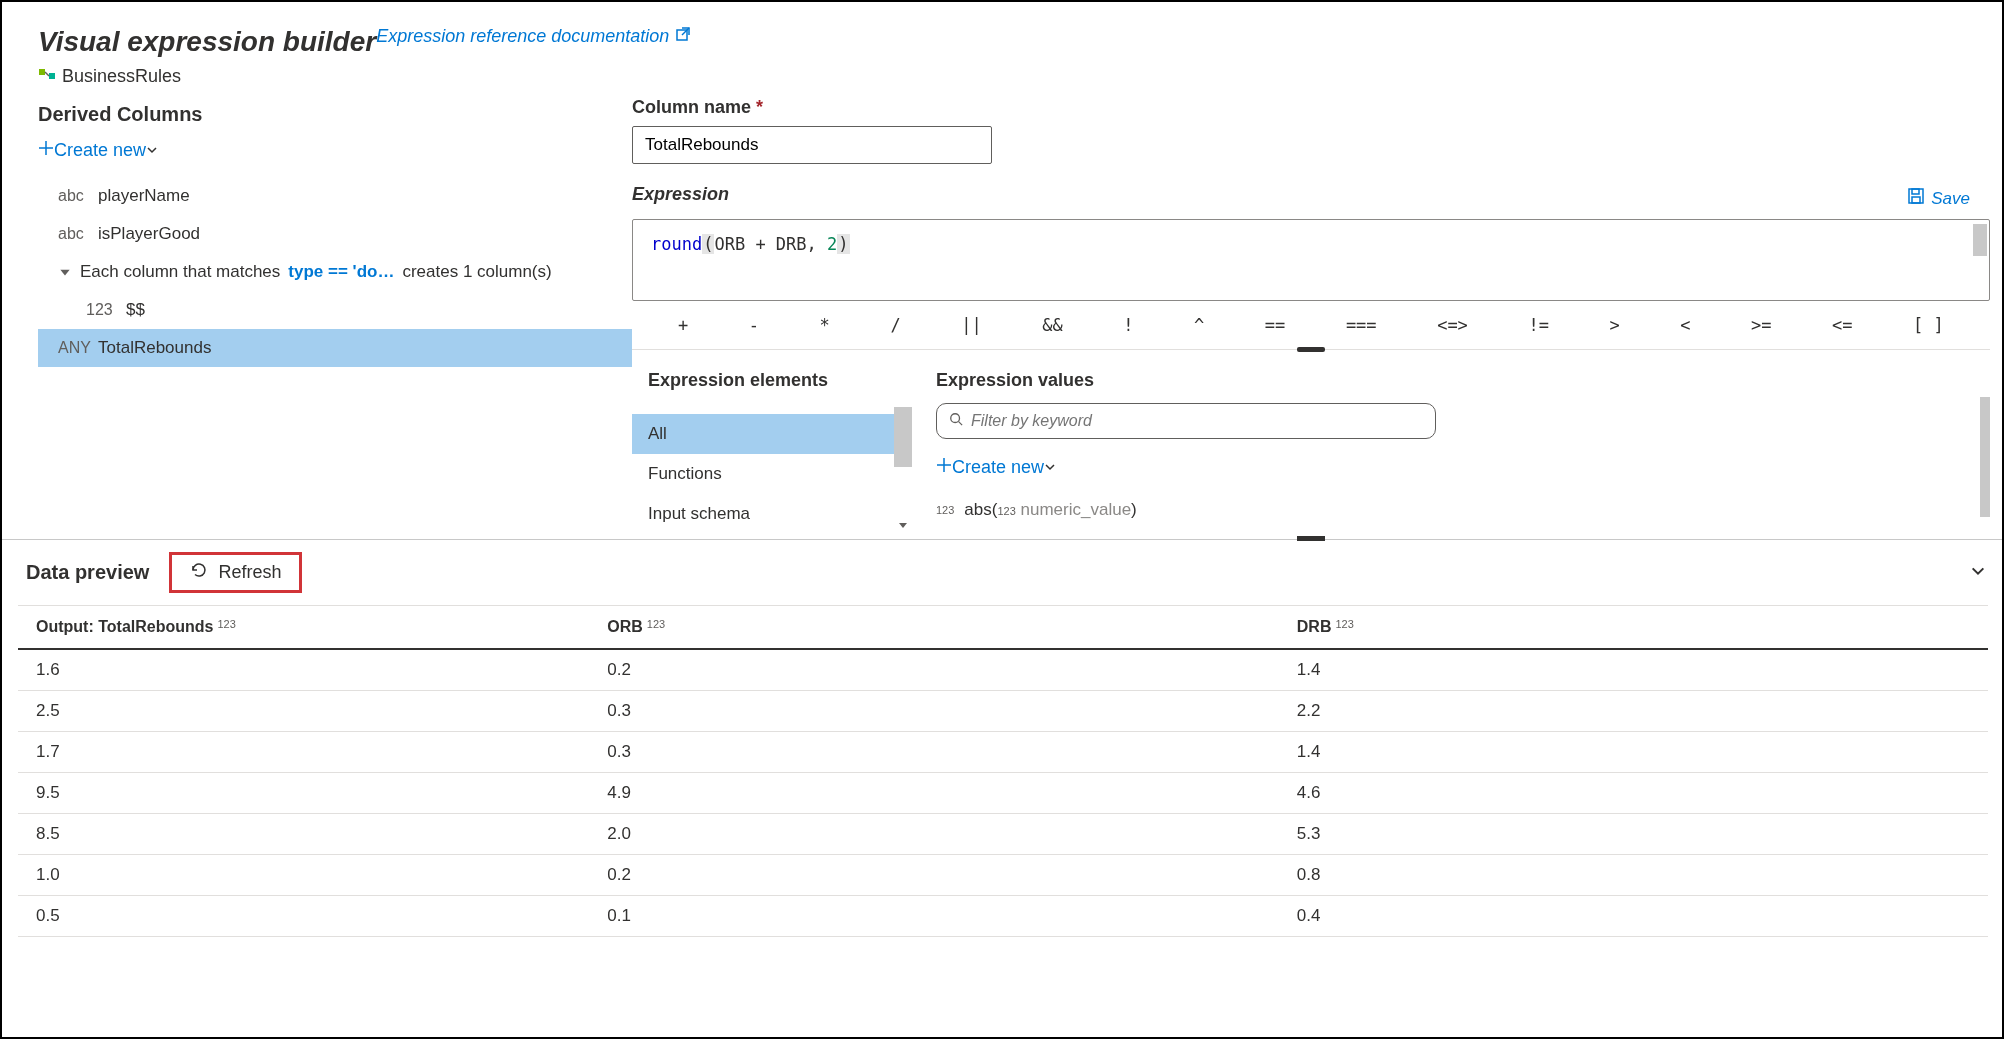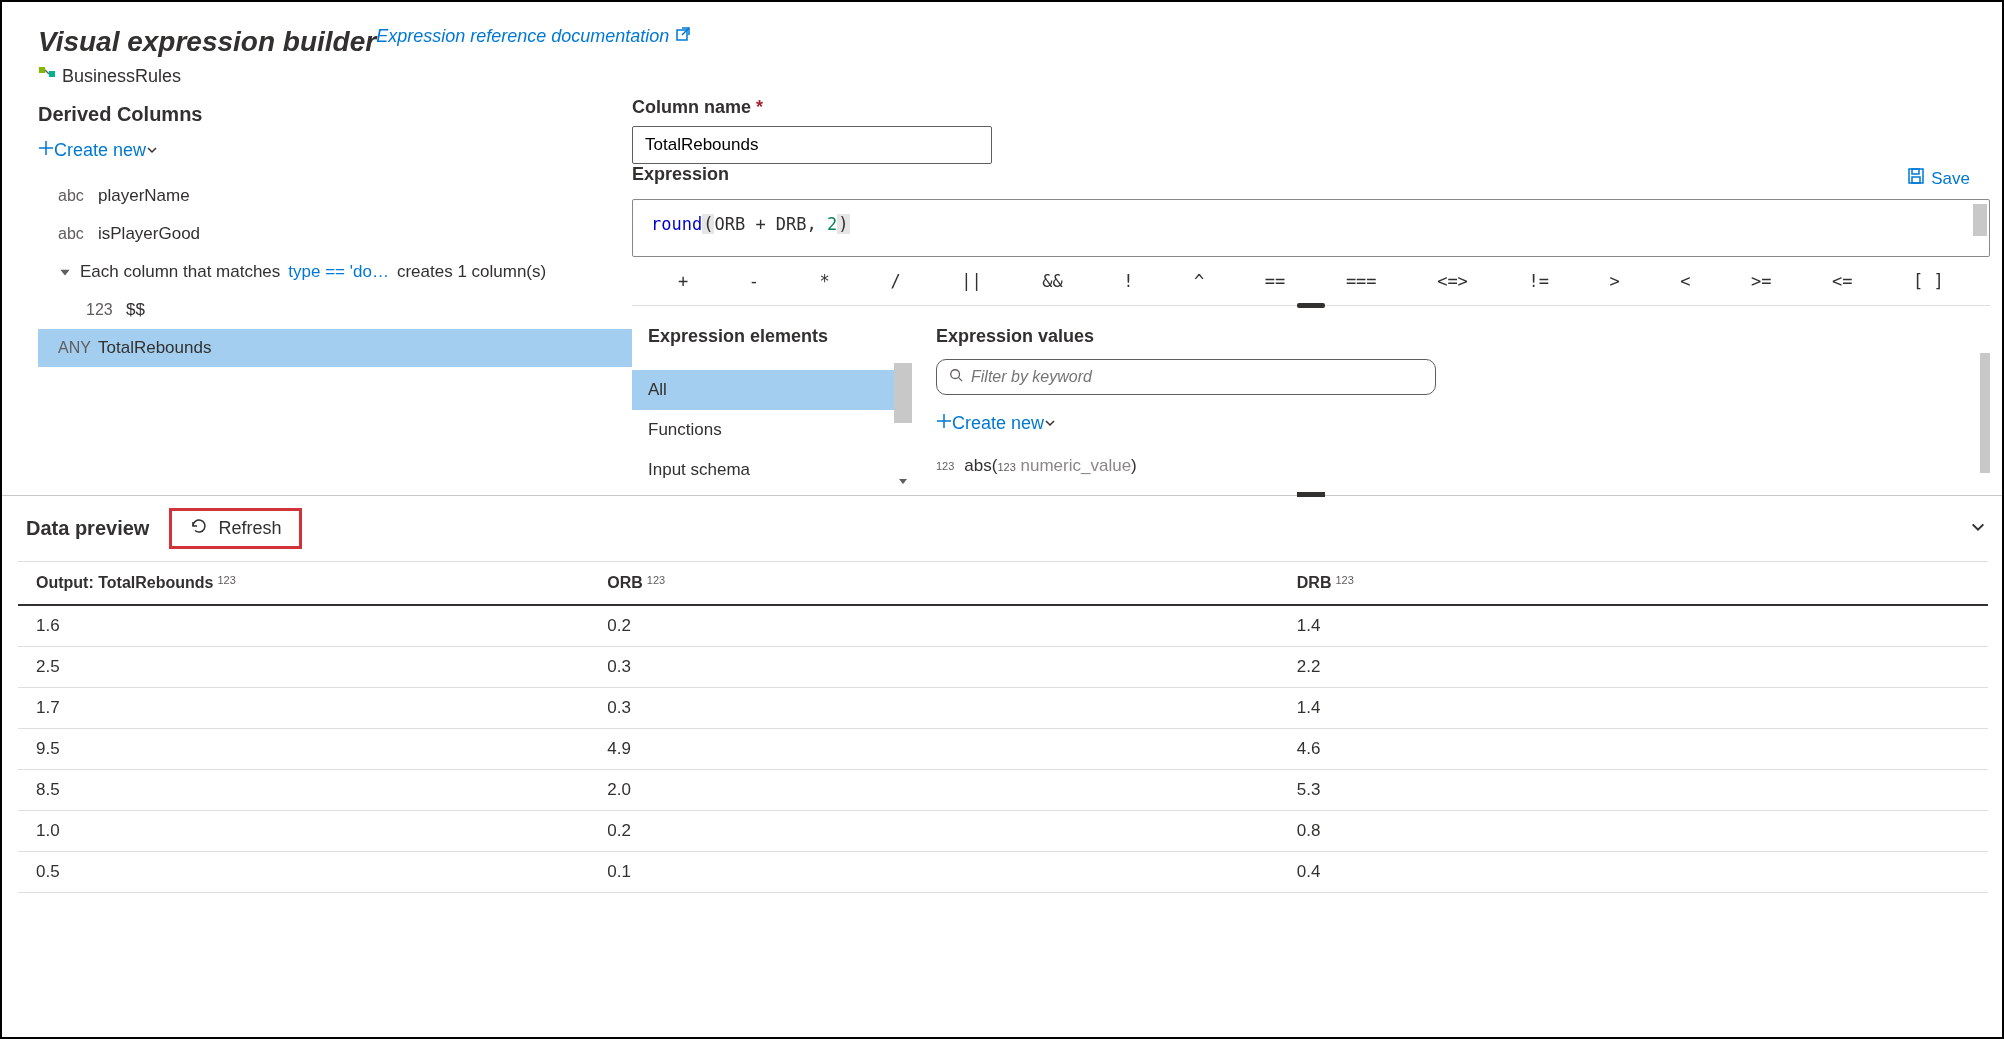--- a/index.html
+++ b/index.html
@@ -17,47 +17,47 @@
   .header-row {
     display: flex;
     justify-content: flex-start;
     align-items: flex-start;
     padding: 24px 36px 8px 36px;
     font-style: italic;
   }
   .page-title { font-size: 28px; font-weight: 600; }
   .doc-link { color: #0078d4; font-size: 18px; text-decoration: none; display: flex; align-items: center; gap: 6px; }
   .ext-icon svg { width: 16px; height: 16px; }
-  .subtitle-row { padding: 0 36px 10px 36px; display: flex; gap: 6px; font-size: 18px; }
+  .subtitle-row { padding: 0 36px 10px 36px; display: flex; align-items: center; gap: 6px; font-size: 18px; }
   .flow-icon { width: 18px; height: 18px; display: inline-block; }
   .main { display: flex; align-items: stretch; padding: 0 0 0 0; }
   .left-panel { width: 630px; padding-left: 36px; }
   .left-title { font-size: 20px; font-weight: 600; margin-top: 6px; margin-bottom: 10px; }
   .create-new { color: #0078d4; display: inline-flex; align-items: center; font-size: 18px; cursor: pointer; margin-bottom: 12px; padding: 4px 0;}
   .plus-icon svg { width: 16px; height: 16px; }
   .chev-down svg { width: 12px; height: 12px; }
   .col-list { list-style: none; }
   .col-item { padding: 9px 10px 9px 20px; display: flex; align-items: center; gap: 12px; font-size: 17px; }
   .col-item .type-badge { font-size: 16px; color: #605e5c; width: 28px; text-align: left; }
   .col-item .caret { width: 14px; display:flex; justify-content:center; color:#605e5c;}
   .col-item.indent { padding-left: 48px; }
   .col-item.selected { background: #a3ceef; }
-  .match-text .link { color: #0078d4; }
+  .match-text .link { color: #0078d4; font-weight: bold; }
   .right-panel { flex: 1; padding-left: 0; padding-right: 12px; }
   .field-label { font-size: 18px; font-weight: 600; margin-bottom: 8px; }
   .req-star { color: #a4262c; }
   .text-input {
     border: 1px solid #605e5c; padding: 8px 12px; font-size: 17px;
     width: 360px; font-family: inherit; border-radius: 2px;
   }
-  .expr-header { display: flex; justify-content: space-between; align-items: center; margin-bottom: 6px; }
+  .expr-header { display: flex; justify-content: space-between; align-items: center; margin-top: 20px; margin-bottom: 6px; font-style: italic; }
   .save-btn { color: #0078d4; display:flex; align-items:center; gap:6px; font-size: 17px; cursor:pointer; padding-right: 20px;}
   .expr-box {
     border: 1px solid #8a8886; border-radius: 2px; padding: 14px 18px; font-family: Consolas, monospace;
-    font-size: 17px; position: relative; height: 58px; background: #fff;
+    font-size: 17px; position: relative; height: 82px; background: #fff;
   }
   .expr-box .fn { color: #0000cd; }
   .expr-box .num { color: #098658; }
   .expr-box .scrollbar { position: absolute; right: 2px; top: 4px; width: 14px; height: 32px; background: #c8c8c8; }
   .op-row { display: flex; justify-content: space-between; padding: 14px 40px; font-size: 17px; font-family: Consolas, monospace; color:#323130; border-bottom: 1px solid #e1dfdd;}
   .op-item { cursor: pointer; padding: 0 6px; }
   .drag-handle { width: 28px; height: 5px; background: #323130; margin: -3px auto 0 auto; border-radius: 2px;}
   .bottom-panels { display: flex; border-top: none; }
   .elem-panel { width: 280px; border-right: none; padding: 18px 0 0 0; position: relative;}
   .panel-title { font-size: 18px; font-weight: 600; padding: 0 16px 12px 16px; }

